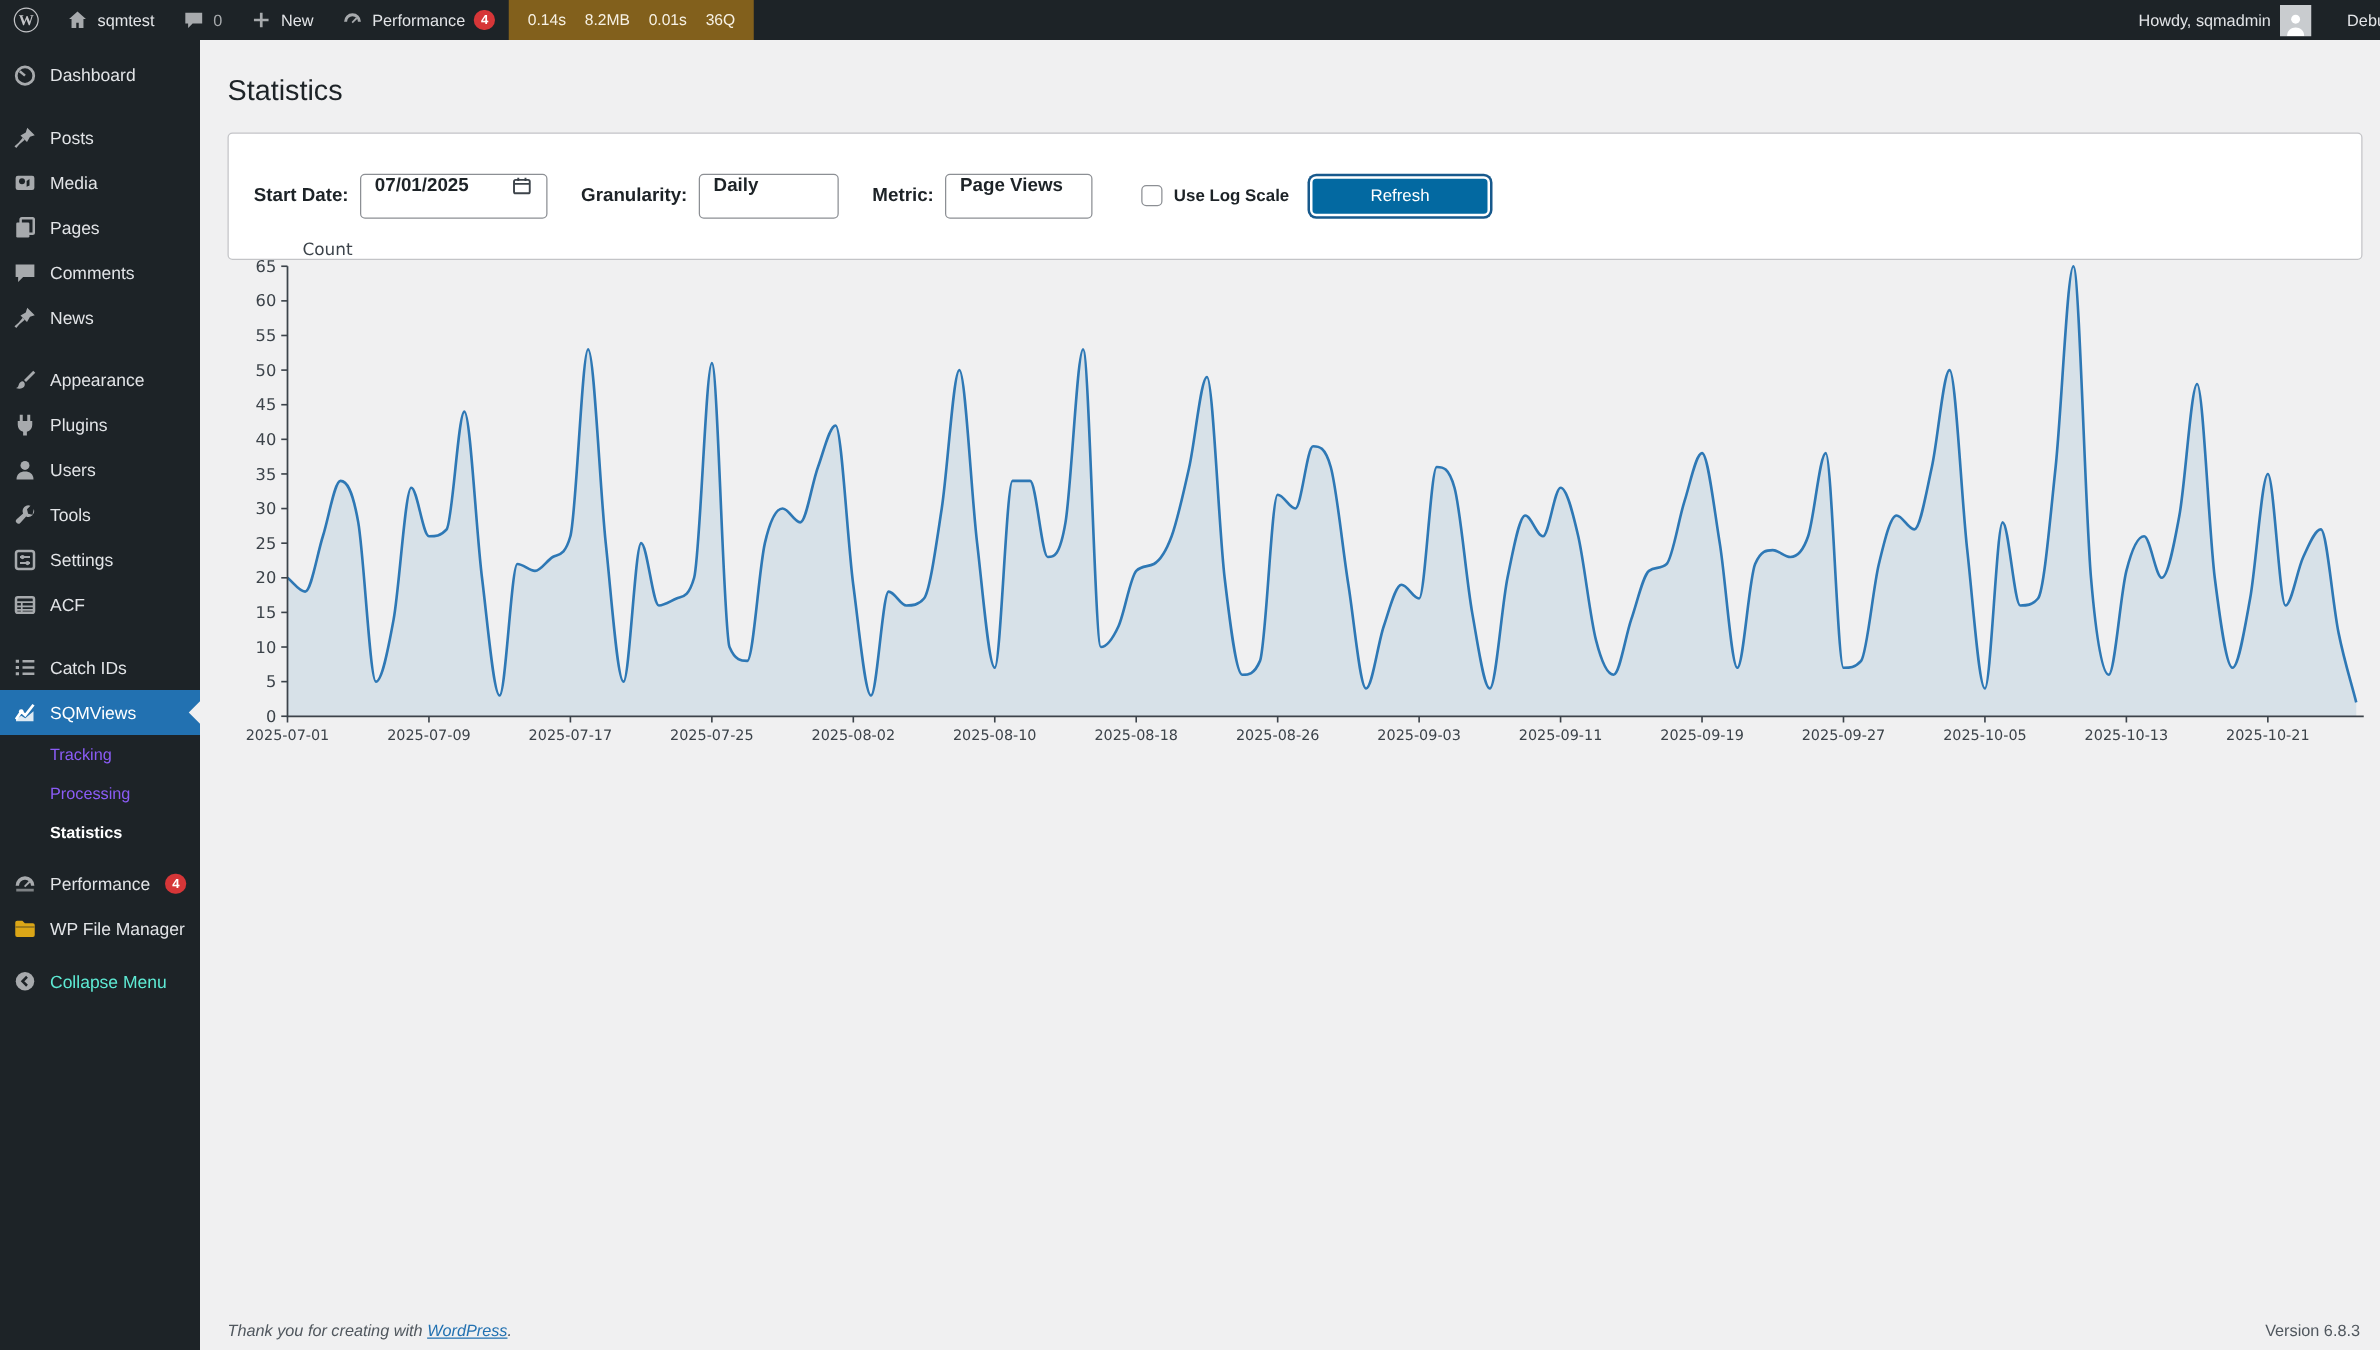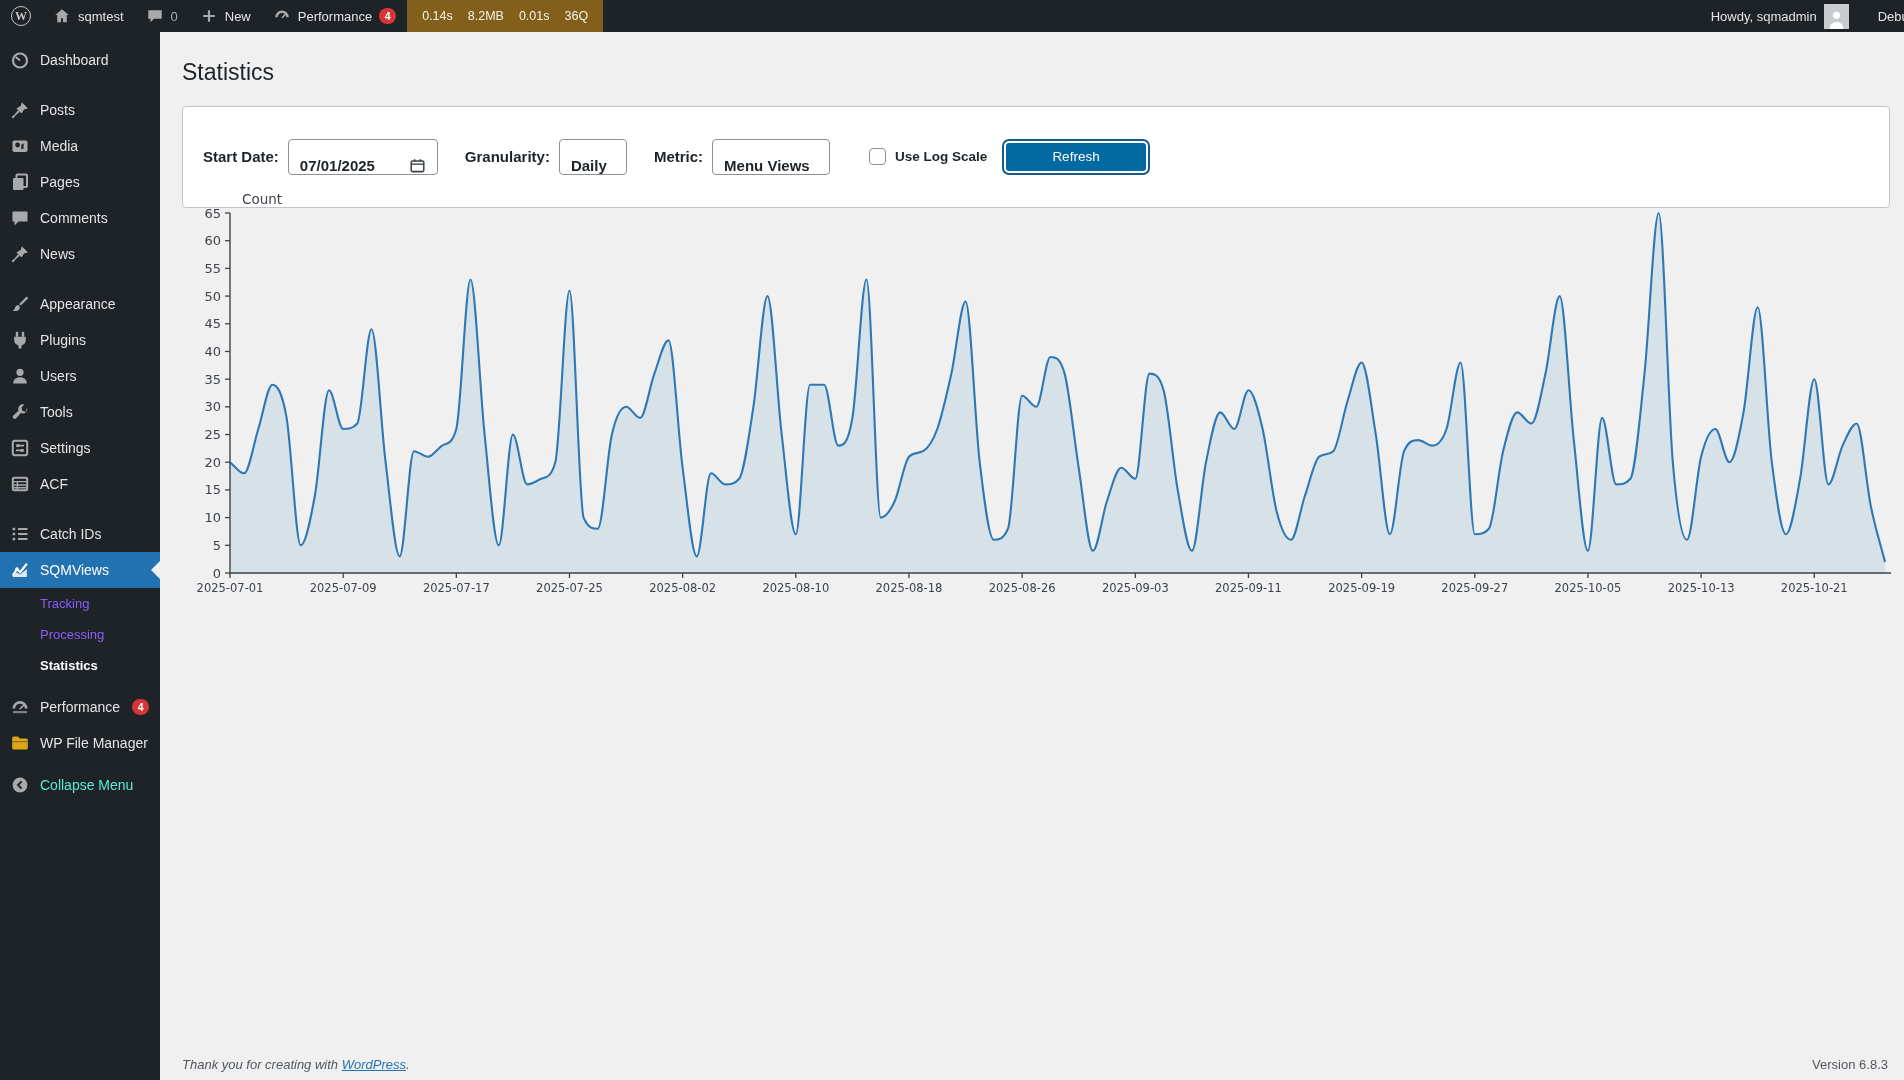--- a/index.html
+++ b/index.html
@@ -39,21 +39,21 @@
   .mi .badge{margin-left:2px}
   .mi.collapse{color:#5eead4;margin-top:6px}
 
   
   #content{position:absolute;left:160px;top:32px;right:0;bottom:0;padding:14px 14px 0 22px}
   h1{font-size:23px;font-weight:400;color:#1d2327;margin:12px 0 18px;line-height:1.3}
   .card{background:#fff;border:1px solid #c3c4c7;border-radius:4px;padding:32px 20px;
         display:flex;align-items:center;gap:13px}
   .ctl-label{font-weight:bold;font-size:15px;white-space:nowrap}
   .field{border:1px solid #8c8f94;border-radius:4px;background:#fff;height:36px;
-         display:flex;align-items:flex-end;gap:10px;padding:0 11px;font-size:15px;font-weight:bold;cursor:text}
+         display:flex;align-items:flex-start;gap:10px;padding:0 11px;font-size:15px;font-weight:bold;cursor:text}
   .field.date{width:150px;justify-content:space-between}
   .field.sel{cursor:pointer}
   .cal{width:17px;height:17px;color:#3c434a;display:inline-flex}
   .grp{display:flex;align-items:center;gap:9px}
   .grp.g2{margin-left:14px}
   .checkbox{width:17px;height:17px;border:1px solid #8c8f94;border-radius:4px;background:#fff;cursor:pointer}
   .logscale{margin-left:26px;gap:9px}
   .btn-refresh{margin-left:4px;background:#0369a1;color:#fff;border:2px solid #fff;
                box-shadow:0 0 0 2px #17598c;border-radius:5px;height:32px;padding:0 46px;
                font-size:13.5px;font-family:inherit;cursor:pointer}
@@ -312,28 +312,28 @@
           <svg viewBox="0 0 20 20">
               <rect x="2.6" y="4.6" width="14.8" height="12.6" rx="1.5" fill="none" stroke="currentColor" stroke-width="1.8"></rect>
               <path d="M2.6 8.4 h14.8" stroke="currentColor" stroke-width="1.6"></path>
               <path d="M6.6 2.6 v3 M13.4 2.6 v3" stroke="currentColor" stroke-width="1.8"></path>
             </svg>
         </span>
       </span>
     </div>
     <div class="grp g2">
       <span class="ctl-label">Granularity:</span>
-      <span class="field sel" style="width:68px">
+      <span class="field sel" style="width:112px">
         <span>Daily</span>
       </span>
     </div>
     <div class="grp g2">
       <span class="ctl-label">Metric:</span>
       <span class="field sel" style="width:118px">
-        <span>Menu Views</span>
+        <span>Page Views</span>
       </span>
     </div>
     <div class="grp logscale">
       <span class="checkbox"></span>
       <span class="ctl-label" style="font-size:13.5px">Use Log Scale</span>
     </div>
     <button class="btn-refresh">Refresh</button>
   </div>
 </div>
 

